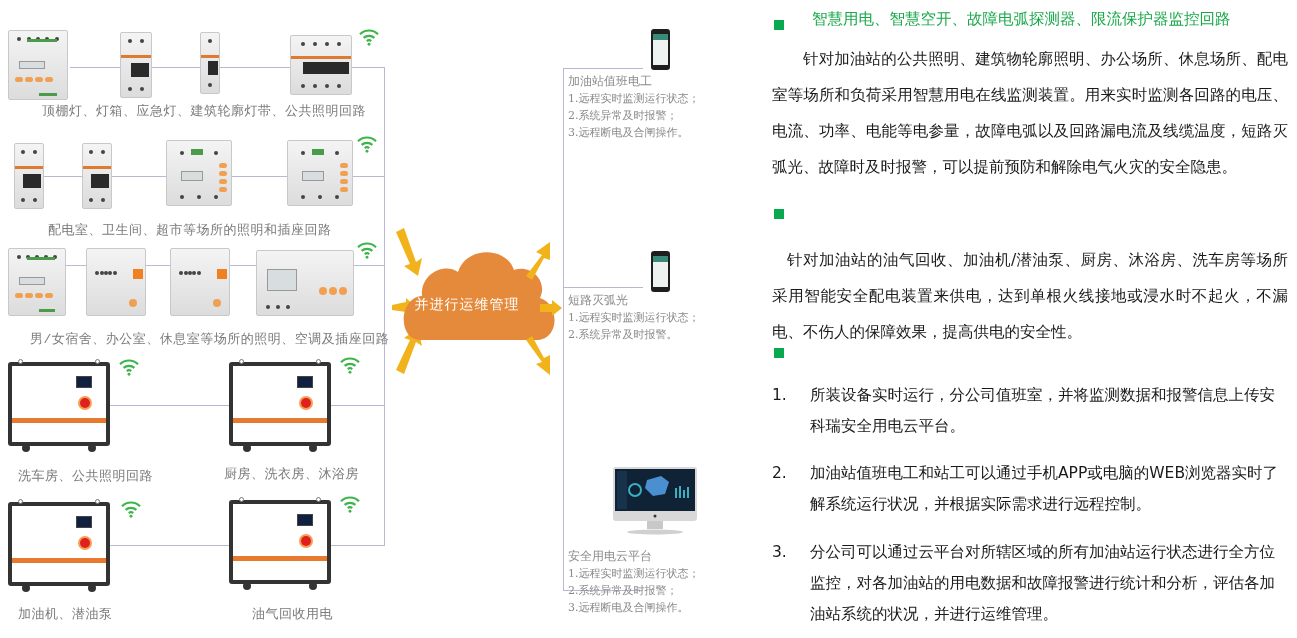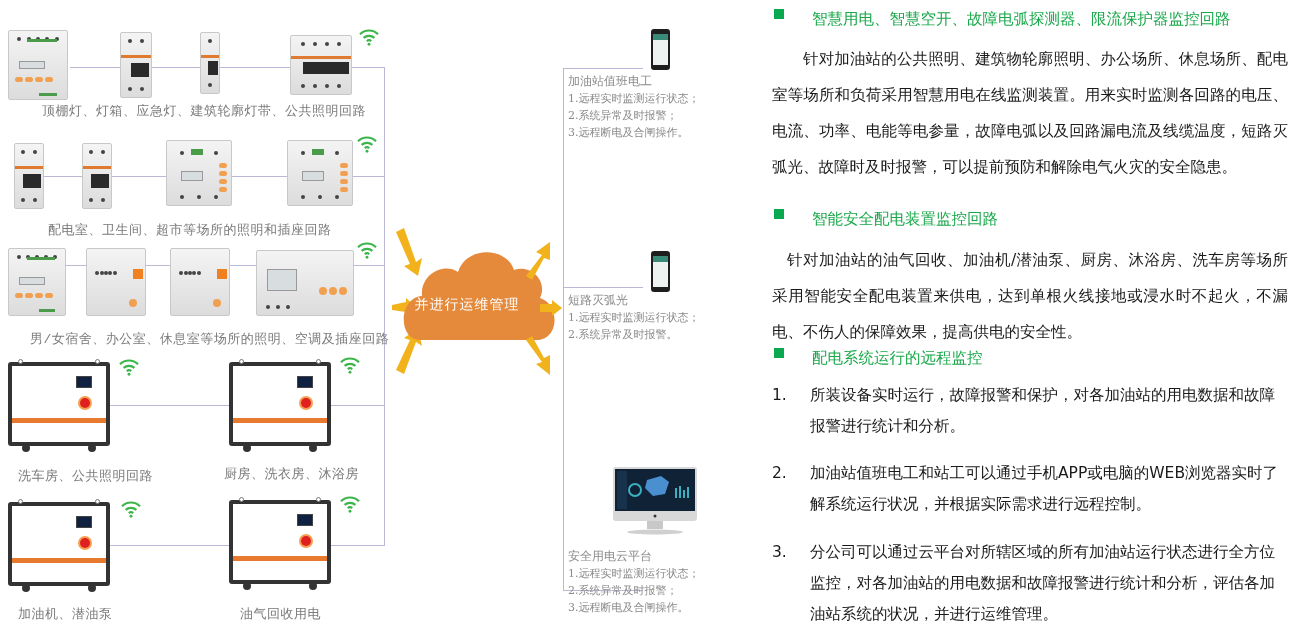--- a/index.html
+++ b/index.html
@@ -43,21 +43,21 @@
   .role { position: absolute; font-family: "DejaVu Serif", "Liberation Serif", serif; font-size: 11px; color: #8a8a8a; line-height: 17px; white-space: nowrap; }
   .role .r-title { font-size: 12px; }
 
   .phone { position: absolute; width: 19px; height: 41px; background: #1e1e1e; border-radius: 3px; }
   .phone .scr { position: absolute; left: 2px; right: 2px; top: 5px; bottom: 5px; background: #eef2f0; }
   .phone .scr .bar { position: absolute; left: 0; right: 0; top: 0; height: 6px; background: #3a8a7a; }
   .monitor { position: absolute; }
 
   
   .panel { position: absolute; left: 772px; top: 0; width: 520px; font-family: "DejaVu Sans", "Liberation Sans", sans-serif; }
-  .sec-head { position: absolute; left: 0; display: flex; align-items: flex-start; color: #19a84a; font-size: 15.5px; white-space: nowrap; }
+  .sec-head { position: absolute; left: 0; display: flex; align-items: flex-end; color: #19a84a; font-size: 15.5px; white-space: nowrap; }
   .sec-head .sq { width: 10px; height: 10px; background: #0aa84f; margin-right: 28px; margin-left: 2px; flex: none; }
   .para { position: absolute; left: 0; width: 516px; font-size: 15.5px; line-height: 36px; color: #1a1a1a; text-align: justify; }
   .num-item { position: absolute; left: 0; width: 516px; display: flex; font-size: 15.5px; line-height: 31px; color: #1a1a1a; }
   .num-item .n { width: 38px; flex: none; }
   .num-item .t { flex: 1; }
 </style>
 </head>
 <body>
 
 <div class="hline" style="left:70px; top:67px; width:315px;"></div>
@@ -325,21 +325,21 @@
     <div class="band" style="top:52px;"></div>
     <div class="foot" style="left:10px;"></div>
       <div class="foot" style="right:10px;"></div>
   </div>
   <svg class="wifi" style="left:339px; top:495px;" viewBox="0 0 24 20">
     <path d="M2 7 A14 14 0 0 1 22 7" fill="none" stroke="#3cb54a" stroke-width="2.4"></path>
     <path d="M6 11 A9 9 0 0 1 18 11" fill="none" stroke="#3cb54a" stroke-width="2.4"></path>
     <path d="M9.5 14.5 A4 4 0 0 1 14.5 14.5" fill="none" stroke="#3cb54a" stroke-width="2.4"></path>
     <circle cx="12" cy="18" r="1.6" fill="#3cb54a"></circle>
   </svg>
-  <div class="caption" style="left:240px; top:605px;text-align:right;">油气回收用电</div>
+  <div class="caption" style="left:252px; top:605px;text-align:right;">油气回收用电</div>
 </div>
 
 <svg class="abs" style="left:380px; top:200px;" width="200" height="200" viewBox="0 0 200 200">
 
   <g fill="#f2b21c">
     <polygon points="16,32 24,28 36,62 42,58 38,76 24,66 30,64"></polygon>
     <polygon points="12,105 26,102 26,98 36,107 26,116 26,112 12,110"></polygon>
     <polygon points="16,170 24,174 36,142 42,146 38,128 24,138 30,140"></polygon>
   </g>
 
@@ -401,32 +401,30 @@
 
 <div class="panel">
   <div class="sec-head" style="top:9px;">
     <span class="sq"></span>
     <span>智慧用电、智慧空开、故障电弧探测器、限流保护器监控回路</span>
   </div>
   <div class="para" style="top:41px; text-indent: 31px;">针对加油站的公共照明、建筑物轮廓照明、办公场所、休息场所、配电室等场所和负荷采用智慧用电在线监测装置。用来实时监测各回路的电压、电流、功率、电能等电参量，故障电弧以及回路漏电流及线缆温度，短路灭弧光、故障时及时报警，可以提前预防和解除电气火灾的安全隐患。</div>
 
   <div class="sec-head" style="top:209px;">
     <span class="sq"></span>
-    <span>智能安全配电装置监控回路</span>
   </div>
   <div class="para" style="top:242px; text-indent: 15px;">针对加油站的油气回收、加油机/潜油泵、厨房、沐浴房、洗车房等场所采用智能安全配电装置来供电，达到单根火线接地或浸水时不起火，不漏电、不伤人的保障效果，提高供电的安全性。</div>
 
   <div class="sec-head" style="top:348px;">
     <span class="sq"></span>
-    <span>配电系统运行的远程监控</span>
   </div>
 
   <div class="num-item" style="top:380px;">
     <span class="n">1.</span>
-    <span class="t">所装设备实时运行，故障报警和保护，对各加油站的用电数据和故障报警进行统计和分析。</span>
+    <span class="t">所装设备实时运行，分公司值班室，并将监测数据和报警信息上传安科瑞安全用电云平台。</span>
   </div>
   <div class="num-item" style="top:458px;">
     <span class="n">2.</span>
     <span class="t">加油站值班电工和站工可以通过手机APP或电脑的WEB浏览器实时了解系统运行状况，并根据实际需求进行远程控制。</span>
   </div>
   <div class="num-item" style="top:537px;">
     <span class="n">3.</span>
     <span class="t">分公司可以通过云平台对所辖区域的所有加油站运行状态进行全方位监控，对各加油站的用电数据和故障报警进行统计和分析，评估各加油站系统的状况，并进行运维管理。</span>
   </div>
 </div>

